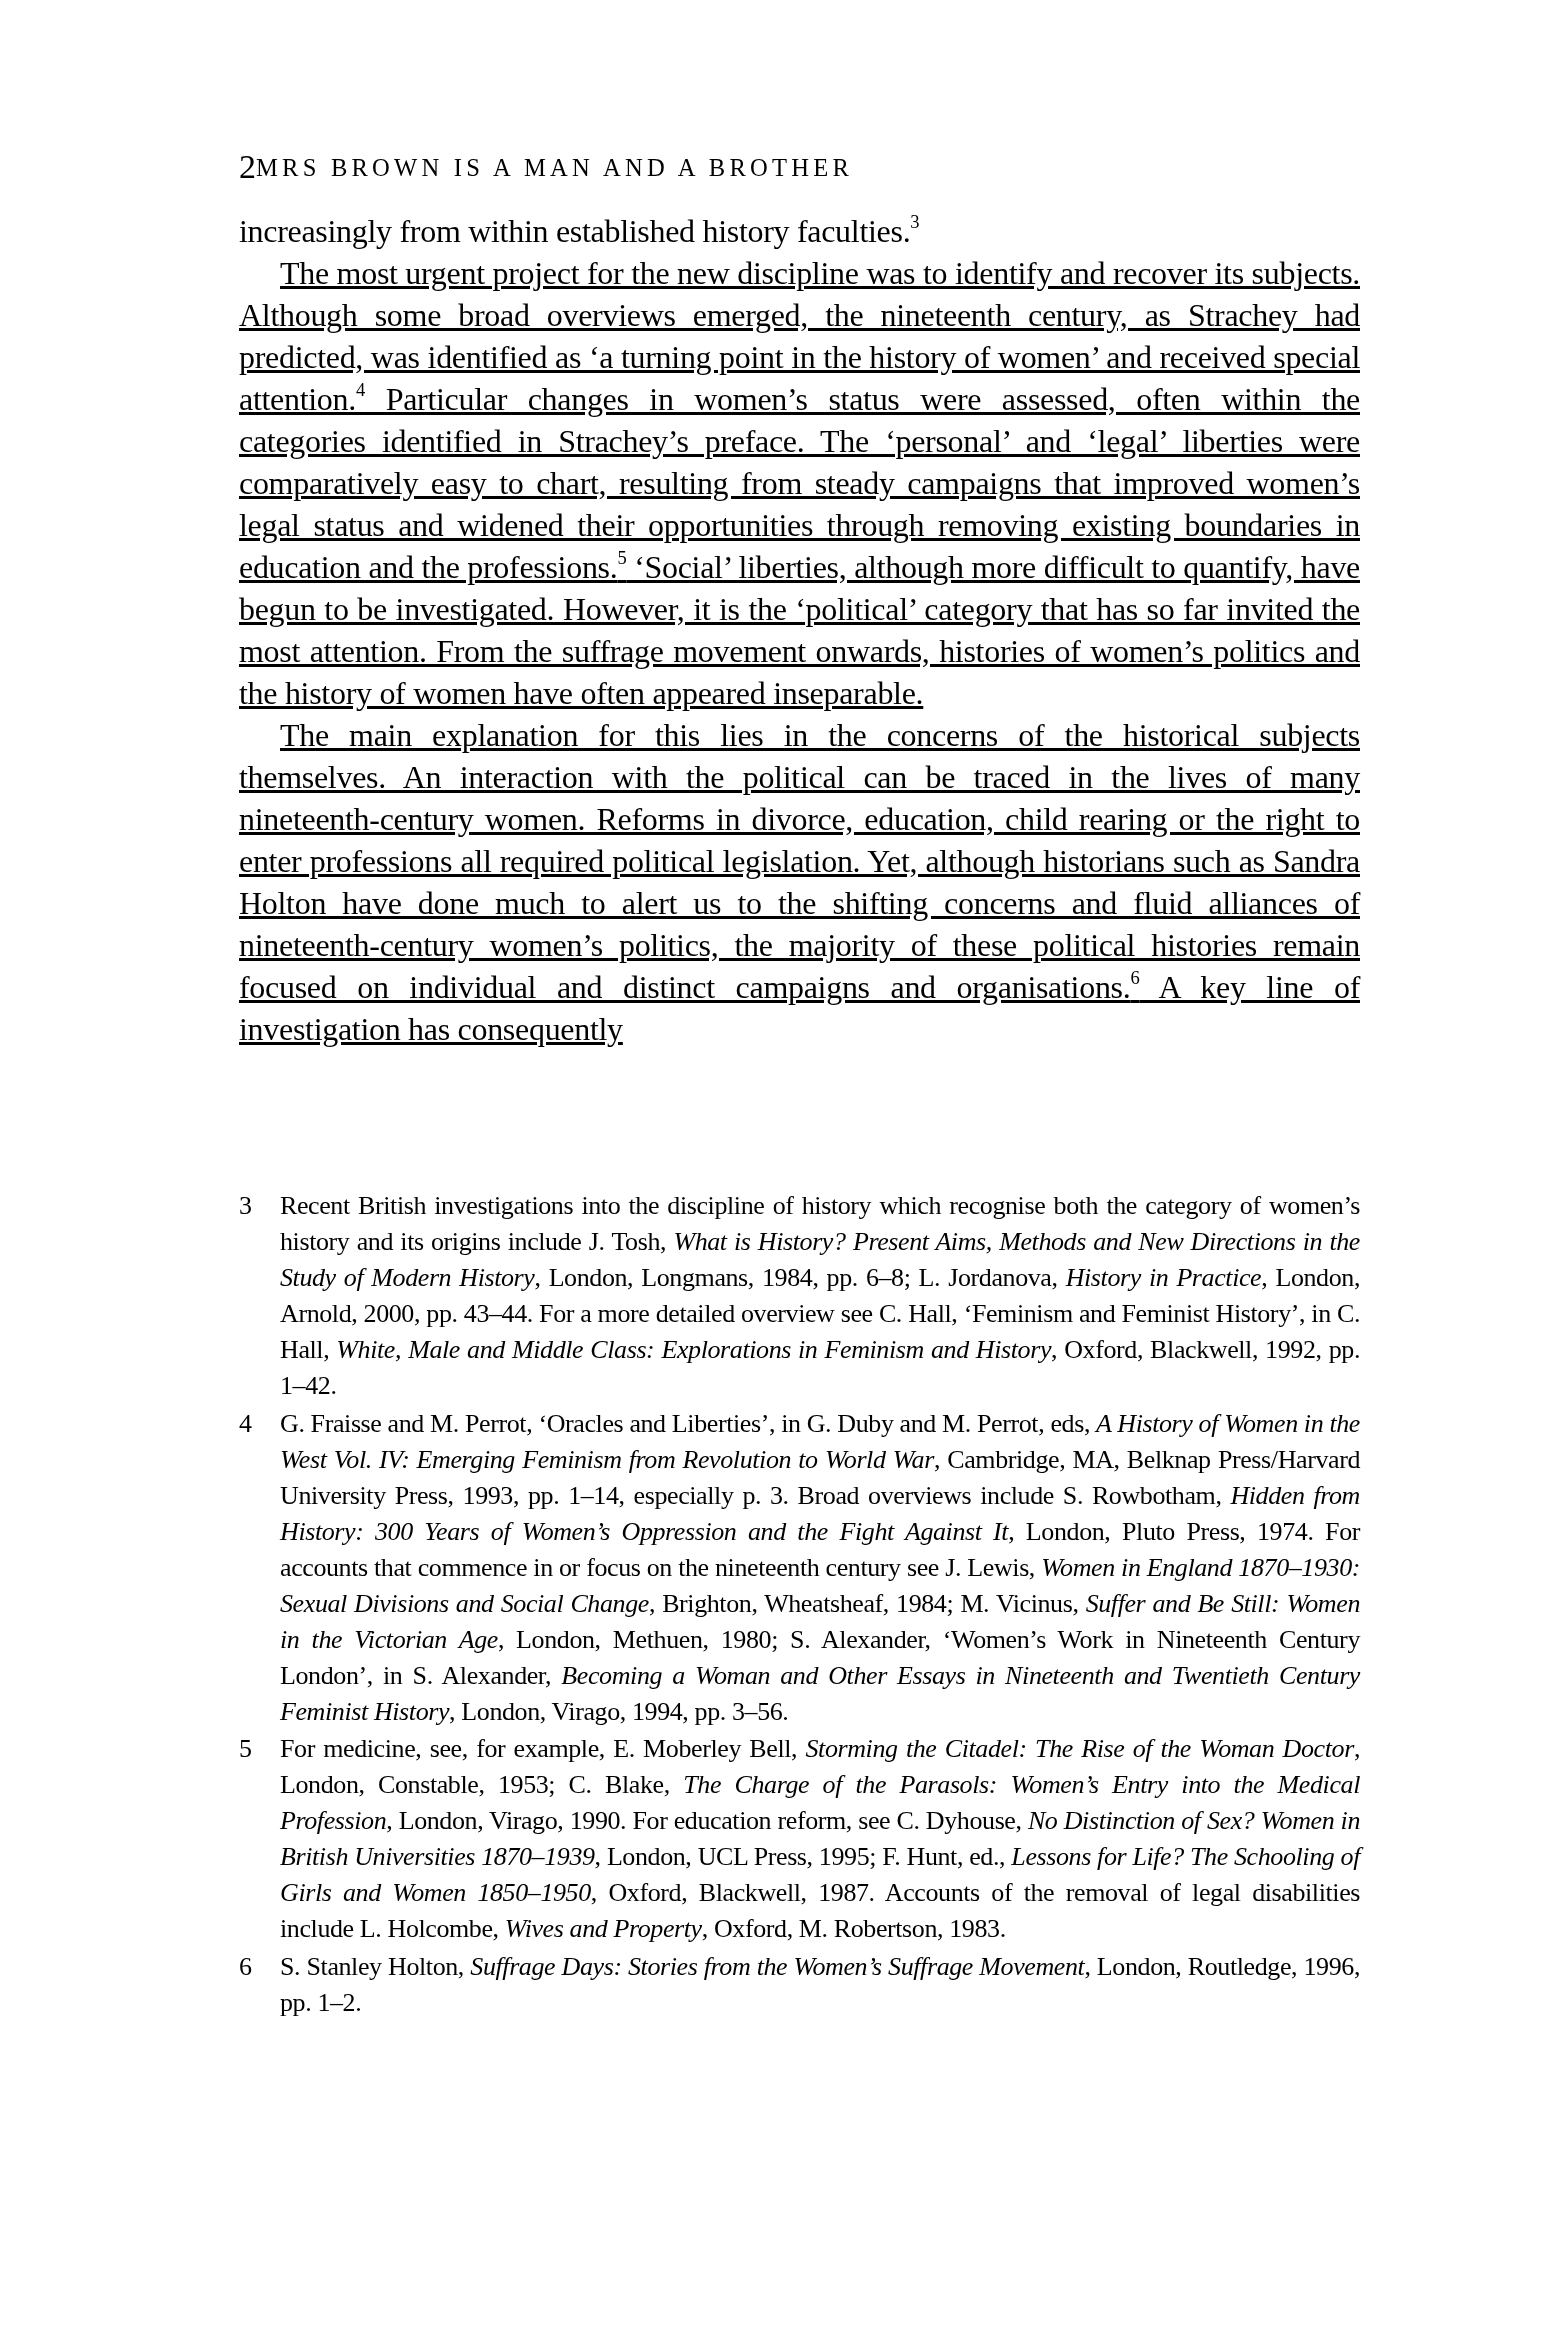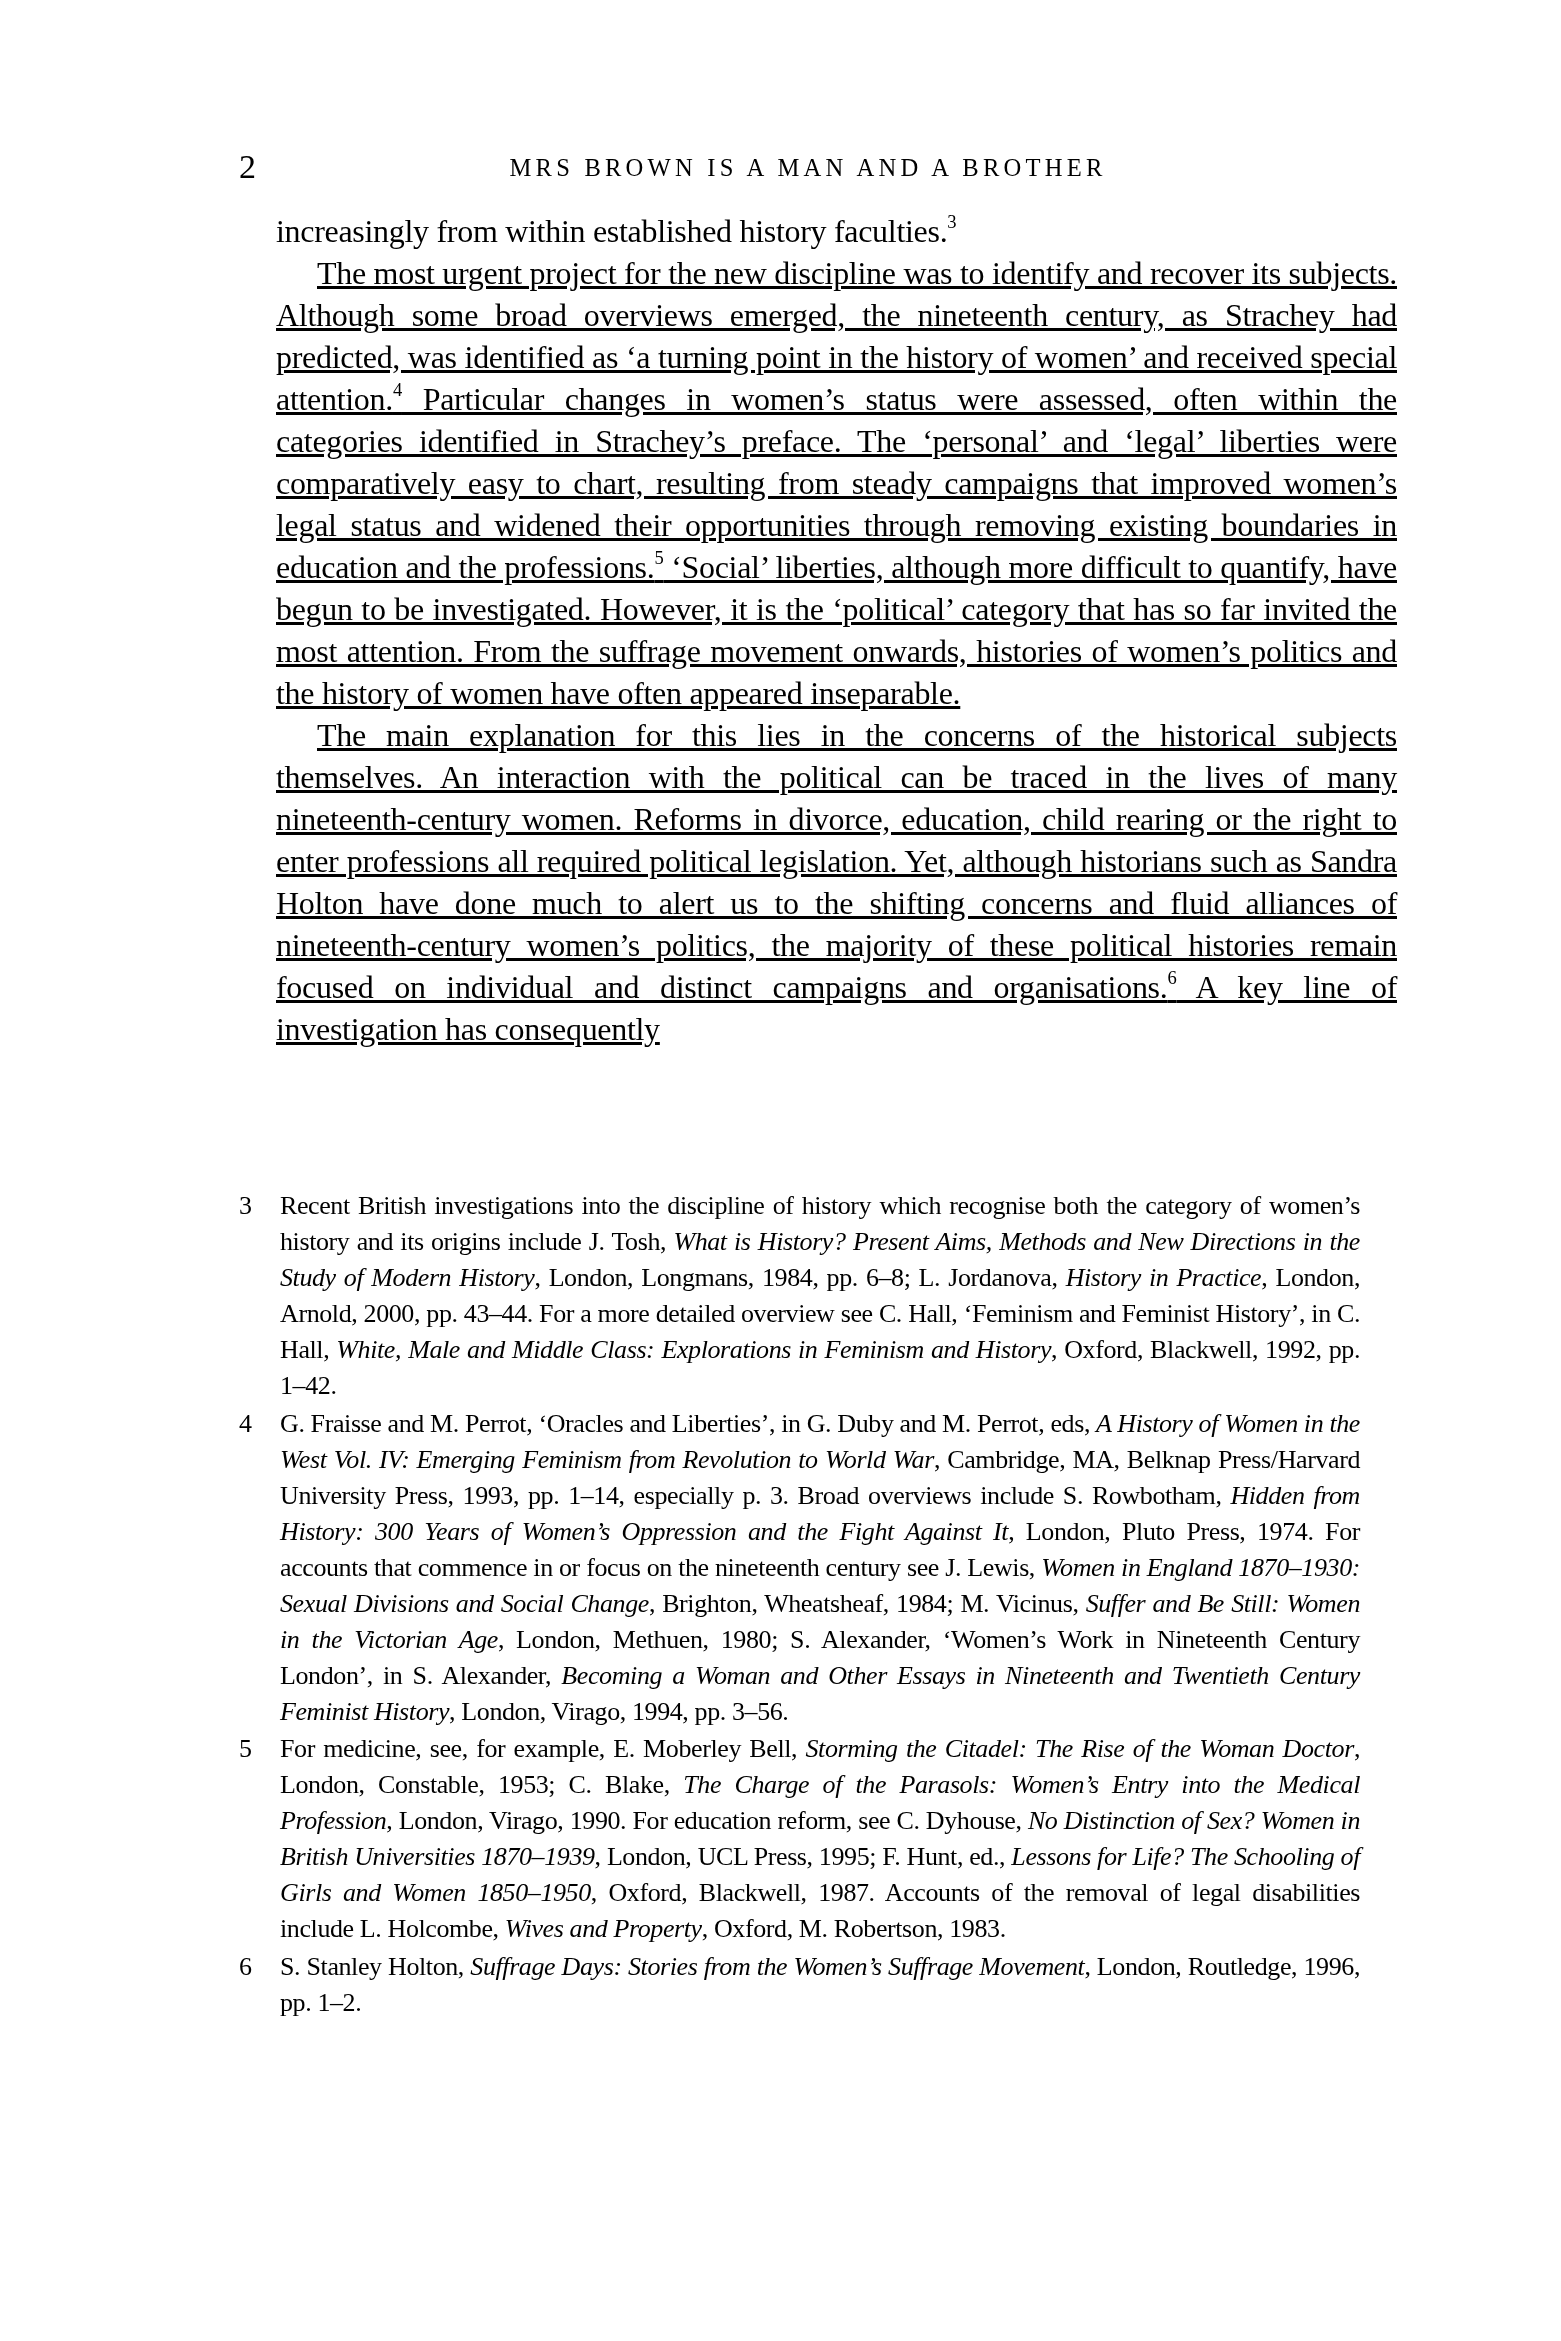--- a/index.html
+++ b/index.html
@@ -1,21 +1,21 @@
 <!DOCTYPE html>
 <html style="font-size:13.6px"><head>
 <meta charset="utf-8">
 <style>
   html, body { margin: 0; padding: 0; background: #ffffff; }
   body { width: 1561px; height: 2342px; position: relative; overflow: hidden; color: #000; font-family: "Liberation Serif", "DejaVu Serif", serif; }
   .page { position: absolute; left: 239px; top: 0; width: 1121px; }
   .running-head { position: absolute; top: 146px; left: 0; width: 1121px; height: 42px; }
   .page-number { position: absolute; left: 0; top: 0; font-size: 34px; line-height: 42px; }
-  .running-title { position: absolute; left: 0; right: 0; top: 3.4px; text-align: center; font-size: 24.6px; letter-spacing: 4.2px; line-height: 37px; padding-left: 17px; }
-  .body-text { position: absolute; top: 210px; left: 0; width: 1121px; font-size: 32px; line-height: 42px; text-align: justify; letter-spacing: -0.3px; margin-left: 37px; }
+  .running-title { position: absolute; left: 0; right: 0; top: 3.4px; font-size: 24.6px; letter-spacing: 4.2px; line-height: 37px; padding-left: 17px; }
+  .body-text { position: absolute; top: 210px; left: 0; width: 1121px; font-size: 32px; line-height: 42px; text-align: justify; letter-spacing: -0.3px; }
   .body-text p { margin: 0; }
   .body-text p.indent { text-indent: 41px; text-decoration: underline; }
   sup { font-size: 58%; line-height: 0; vertical-align: 0.75em; }
   .footnotes { position: absolute; top: 1188px; left: 0; width: 1121px; font-size: 26px; line-height: 36px; letter-spacing: -0.4px; }
   .fn { position: relative; padding-left: 41px; text-align: justify; margin: 0 0 1.7px 0; }
   .fn-num { position: absolute; left: 0; top: 0; }
   .fn-text i { font-style: italic; }
 </style>
 </head>
 <body>

